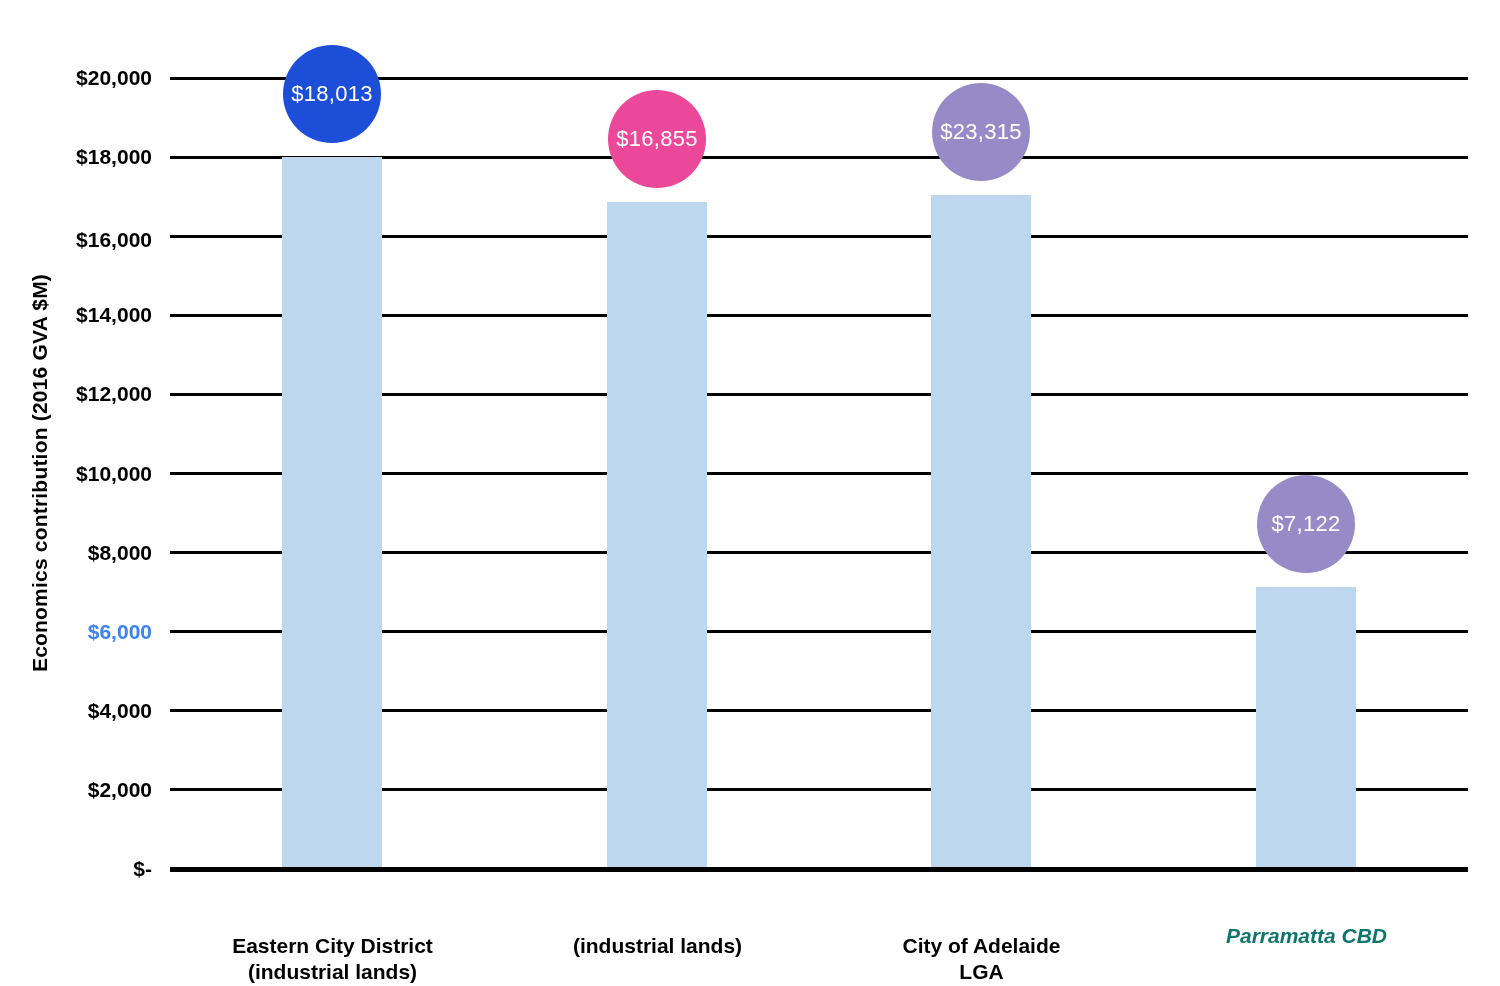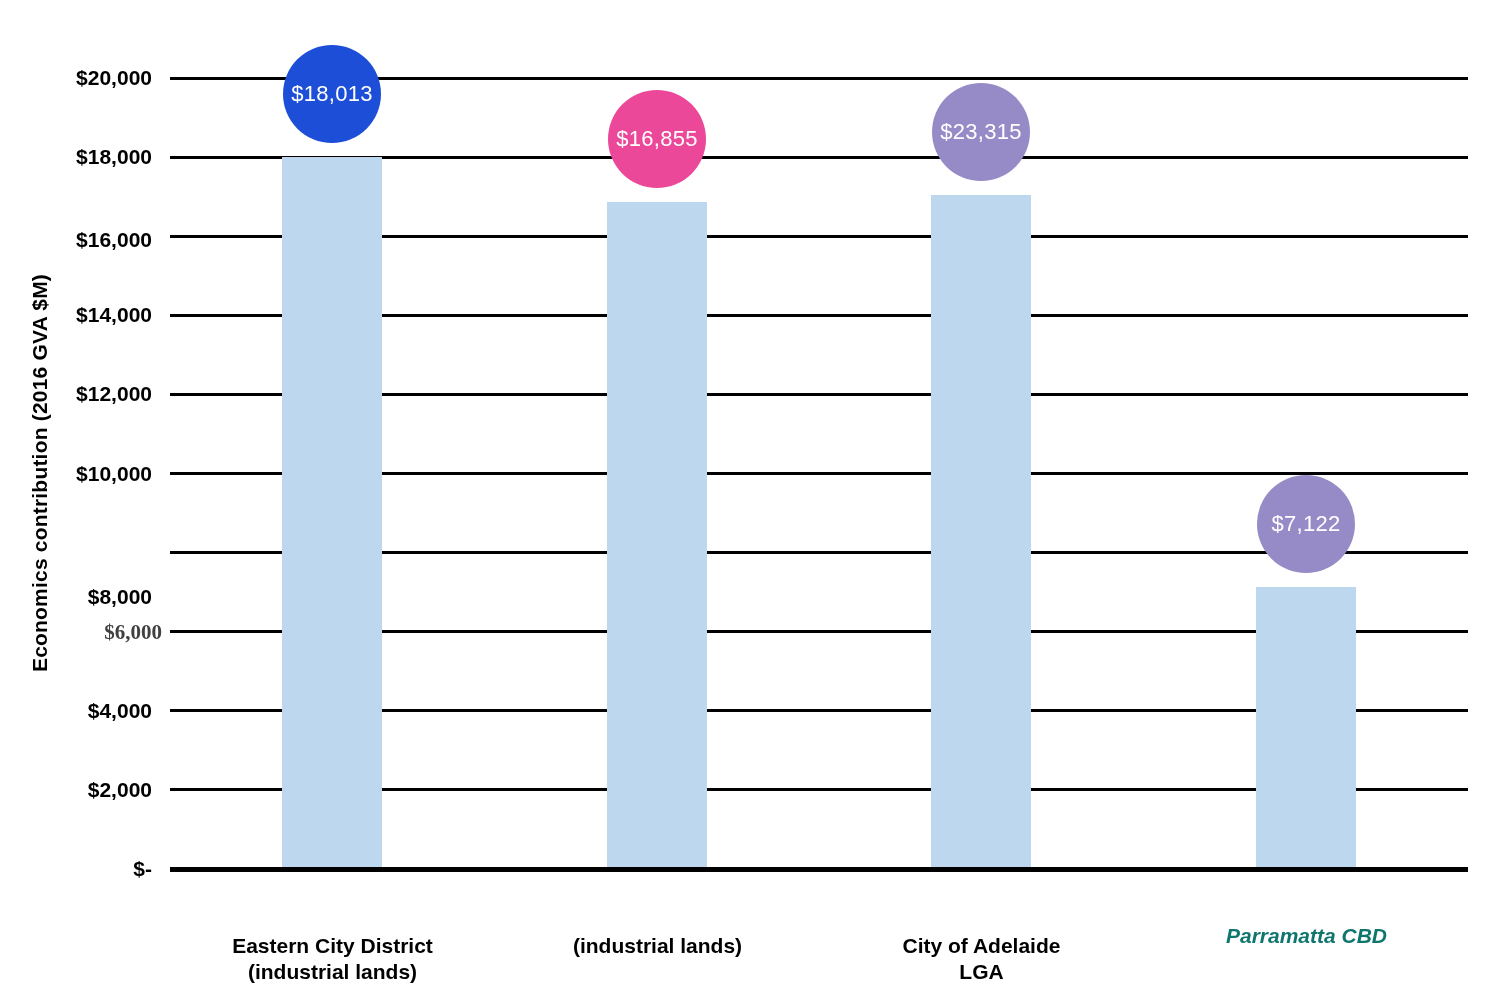--- a/index.html
+++ b/index.html
@@ -91,23 +91,23 @@
       <div class="y-tick-label" style="left: 2px; top: 144px; color: rgb(0, 0, 0);">$18,000</div>
       <div class="gridline" style="left: 170px; width: 1298px; top: 235px; background: rgb(0, 0, 0);"></div>
       <div class="y-tick-label" style="left: 2px; top: 227px; color: rgb(0, 0, 0);">$16,000</div>
       <div class="gridline" style="left: 170px; width: 1298px; top: 314px; background: rgb(0, 0, 0);"></div>
       <div class="y-tick-label" style="left: 2px; top: 302px; color: rgb(0, 0, 0);">$14,000</div>
       <div class="gridline" style="left: 170px; width: 1298px; top: 393px; background: rgb(0, 0, 0);"></div>
       <div class="y-tick-label" style="left: 2px; top: 381px; color: rgb(0, 0, 0);">$12,000</div>
       <div class="gridline" style="left: 170px; width: 1298px; top: 472px; background: rgb(0, 0, 0);"></div>
       <div class="y-tick-label" style="left: 2px; top: 461px; color: rgb(0, 0, 0);">$10,000</div>
       <div class="gridline" style="left: 170px; width: 1298px; top: 551px; background: rgb(0, 0, 0);"></div>
-      <div class="y-tick-label" style="left: 2px; top: 540px; color: rgb(0, 0, 0); margin-top: 44px;">$8,000</div>
+      <div class="y-tick-label" style="left: 2px; top: 540px; color: rgb(0, 0, 0);">$8,000</div>
       <div class="gridline" style="left: 170px; width: 1298px; top: 630px; background: rgb(0, 0, 0);"></div>
-      <div class="y-tick-label" style="left: 12px; top: 619px; color: #404040; font-family: Liberation Serif, serif;">$6,000</div>
+      <div class="y-tick-label" style="left: 2px; top: 619px; color: #3b82f6;">$6,000</div>
       <div class="gridline" style="left: 170px; width: 1298px; top: 709px; background: rgb(0, 0, 0);"></div>
       <div class="y-tick-label" style="left: 2px; top: 698px; color: rgb(0, 0, 0);">$4,000</div>
       <div class="gridline" style="left: 170px; width: 1298px; top: 788px; background: rgb(0, 0, 0);"></div>
       <div class="y-tick-label" style="left: 2px; top: 777px; color: rgb(0, 0, 0);">$2,000</div>
       <div class="axis-line" style="left: 170px; width: 1298px; top: 867px; background: rgb(0, 0, 0);"></div>
       <div class="y-tick-label" style="left: 2px; top: 856px; color: rgb(0, 0, 0);">$-</div>
       <div class="bar" style="left: 282px; top: 157px; width: 100px; height: 712px; background: rgb(189, 215, 238);"></div>
       <div class="value-bubble" style="left: 283px; top: 45px; width: 98px; height: 98px; background: #1d4ed8;">
         <span class="value-bubble-label" style="color: rgb(255, 255, 255);">$18,013</span>
       </div>

